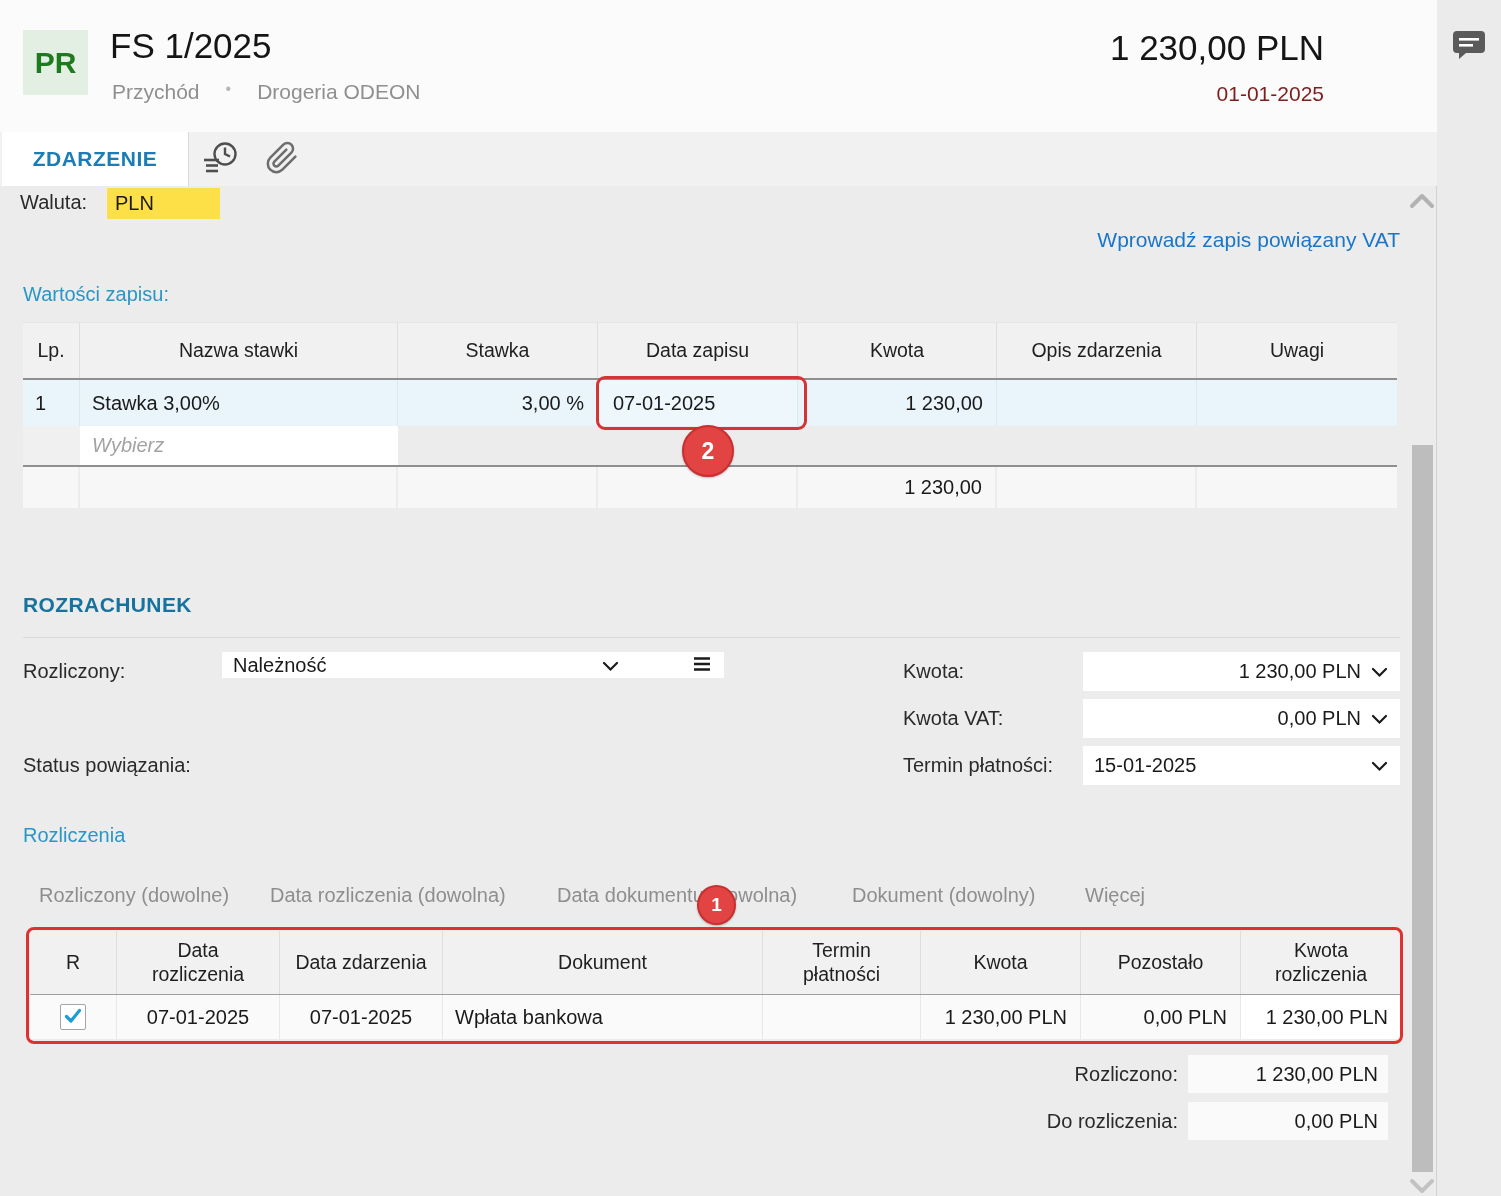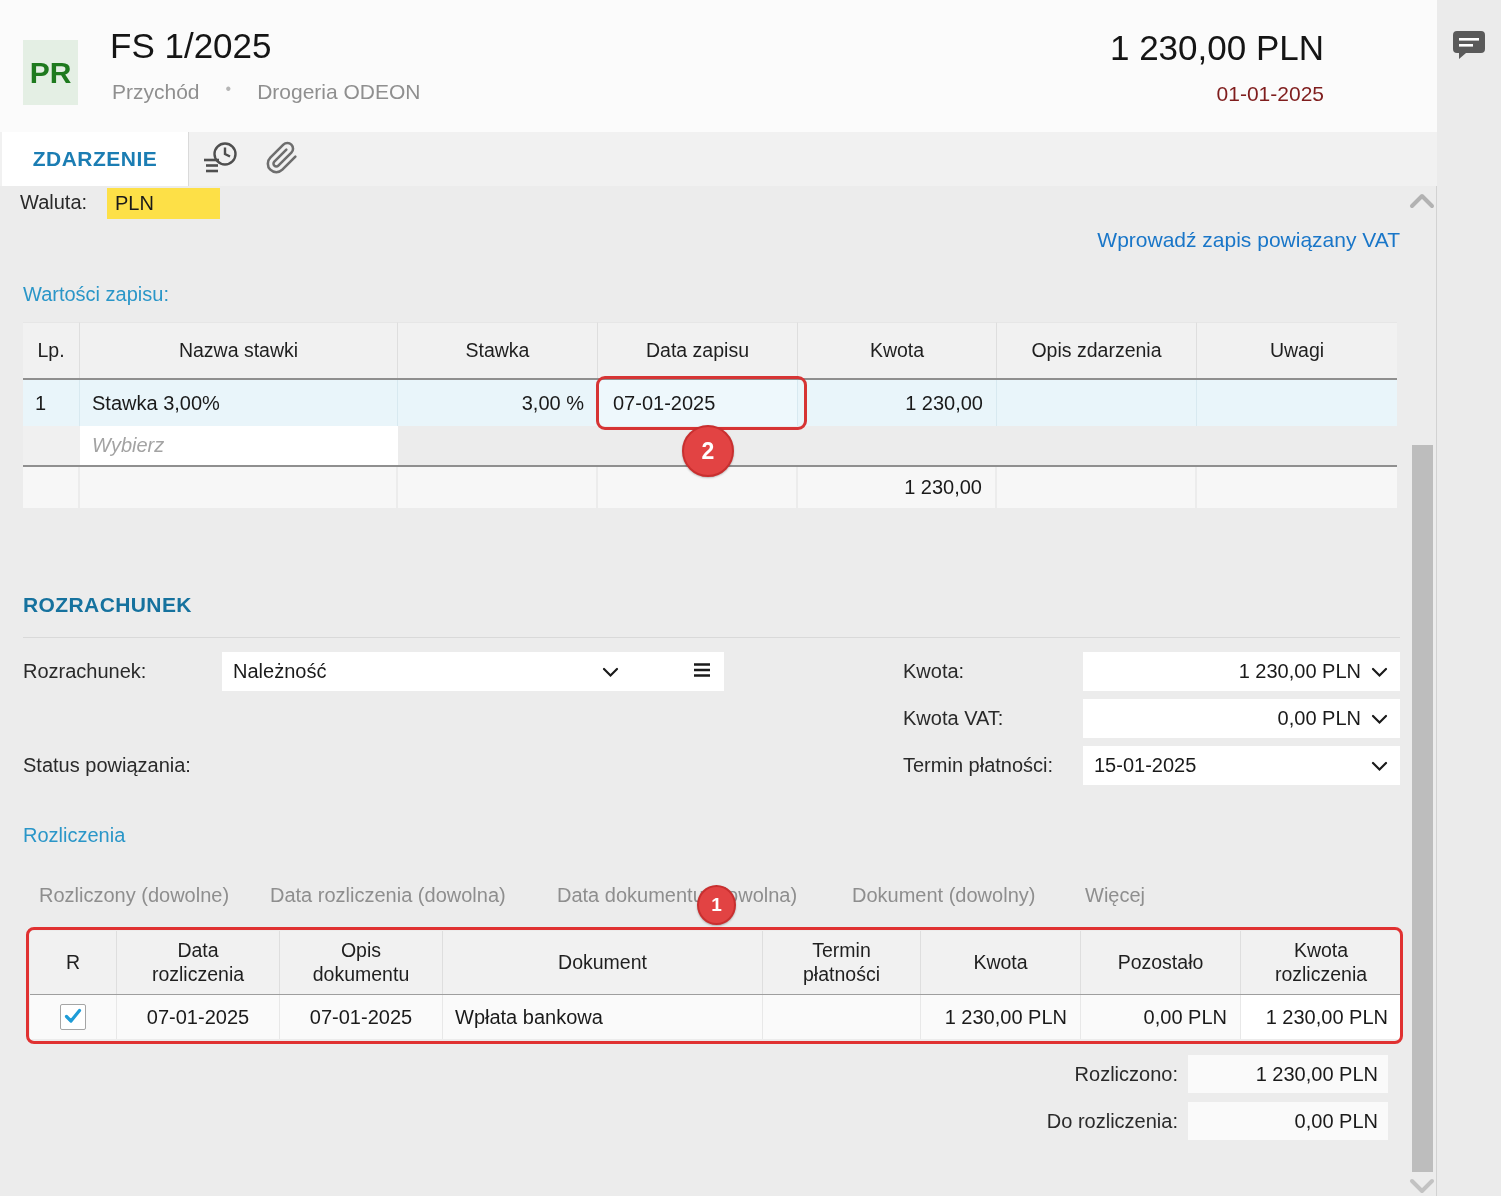--- a/index.html
+++ b/index.html
@@ -7,21 +7,21 @@
     position:relative;width:1501px;height:1196px;overflow:hidden;
     background:#ececec;
     font-family:"Liberation Sans","DejaVu Sans",sans-serif;
     color:#1a1a1a;
   }
   
   .right-rail{position:absolute;top:0;right:0;width:64px;height:1196px;background:#ebebeb;border-left:1px solid #d2d2d2;}
   .comment-btn{position:absolute;top:30px;left:15px;width:34px;height:30px;cursor:pointer;}
   
   .header{position:absolute;top:0;left:0;width:1437px;height:132px;background:#fbfbfb;border-bottom:1px solid #e3e3e3;}
-  .doc-badge{position:absolute;left:23px;top:40px;width:55px;height:65px;background:#e4efe4;
+  .doc-badge{position:absolute;left:23px;top:30px;width:65px;height:65px;background:#e4efe4;
     display:flex;align-items:center;justify-content:center;
     font-size:30px;font-weight:bold;color:#1e7a1e;}
   .doc-title{position:absolute;left:110px;top:26px;font-size:35px;color:#151515;}
   .doc-sub{position:absolute;left:112px;top:80px;font-size:21px;color:#8f8f8f;display:flex;gap:26px;}
   .doc-sub .dot{color:#b5b5b5;font-size:16px;}
   .doc-amount{position:absolute;right:113px;top:28px;font-size:35px;color:#151515;}
   .doc-date{position:absolute;right:113px;top:82px;font-size:21px;color:#7f1d1d;}
   
   .tabbar{position:absolute;top:132px;left:0;width:1437px;height:54px;background:#f1f1f1;}
   .tab-active{position:absolute;left:2px;top:0;width:186px;height:54px;background:#ffffff;border-right:1px solid #dadada;
@@ -193,22 +193,22 @@
       <div></div>
     </div>
     <div class="annot-box"></div>
   </div>
 
   <div class="badge badge2">2</div>
 
   <div class="sec-blue" style="left:23px;top:593px;">ROZRACHUNEK</div>
   <div class="hdivider" style="left:23px;top:637px;width:1377px;"></div>
 
-  <div class="lbl" style="left:23px;top:660px;">Rozrachunek:</div>
-  <div class="field" style="left:222px;top:652px;width:502px;height:39px;gap:48px;">
+  <div class="lbl" style="left:23px;top:660px;">Rozliczony:</div>
+  <div class="field" style="left:222px;top:652px;width:502px;height:26px;gap:48px;">
     <span class="dd-text">Należność</span>
     <span class="chev" style="margin-right:26px;">
       <svg width="17" height="11" viewBox="0 0 17 11" fill="none" stroke="#1a1a1a" stroke-width="2.2" stroke-linecap="round">
           <path d="M2 2 L8.5 8.5 L15 2"></path>
         </svg>
     </span>
     <span style="margin-right:13px;">
       <svg width="18" height="16" viewBox="0 0 18 16" stroke="#1a1a1a" stroke-width="2.4">
           <path d="M1 2.5 H17 M1 8 H17 M1 13.5 H17"></path>
         </svg>
@@ -253,21 +253,21 @@
   <div class="filter" style="left:270px;">Data rozliczenia (dowolna)</div>
   <div class="filter" style="left:557px;">Data dokumentu (dowolna)</div>
   <div class="filter" style="left:852px;">Dokument (dowolny)</div>
   <div class="filter" style="left:1085px;">Więcej</div>
   <div class="badge badge1">1</div>
 
   <div class="t2">
     <div class="grid">
       <div class="h">R</div>
       <div class="h">Data rozliczenia</div>
-      <div class="h">Opis dokumentu</div>
+      <div class="h">Data zdarzenia</div>
       <div class="h">Dokument</div>
       <div class="h">Termin płatności</div>
       <div class="h">Kwota</div>
       <div class="h">Pozostało</div>
       <div class="h">Kwota rozliczenia</div>
     </div>
     <div class="darkline"></div>
     <div class="grid r">
       <div>
         <div class="checkbox">

